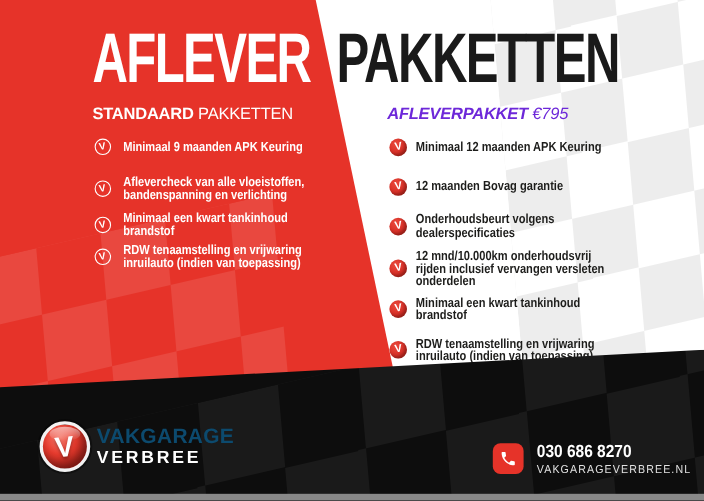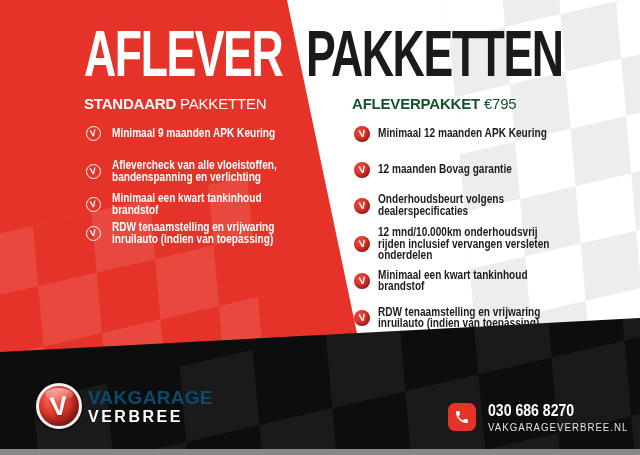--- a/index.html
+++ b/index.html
@@ -48,21 +48,21 @@
   .headline.left{ left:84px; color:#ffffff; }
   .headline.right{ left:306px; color:#1a1a1a; }
   
   .col-heading{
     position:absolute; top:96px; font-size:15px; line-height:16px;
     letter-spacing:-0.2px; white-space:pre;
   }
   .col-heading .hb{ font-weight:800; }
   .col-heading .hl{ font-weight:400; }
   .col-heading.std{ left:84px; color:#ffffff; }
-  .col-heading.pkg{ left:352px; color:#14532d; }
+  .col-heading.pkg{ left:352px; color:#6d28d9;font-style:italic; }
   
   .panel{
     position:absolute; display:flex; flex-direction:column; gap:10px;
   }
   .panel.left{ left:86px; top:126px; width:250px; }
   .panel.right{ left:354px; top:126px; width:278px; }
   .item{ display:flex; align-items:center; }
   .panel.left .item{ gap:11px; }
   .panel.right .item{ gap:8px; }
   .panel.left .item:nth-child(2){ margin-top:9px; }

